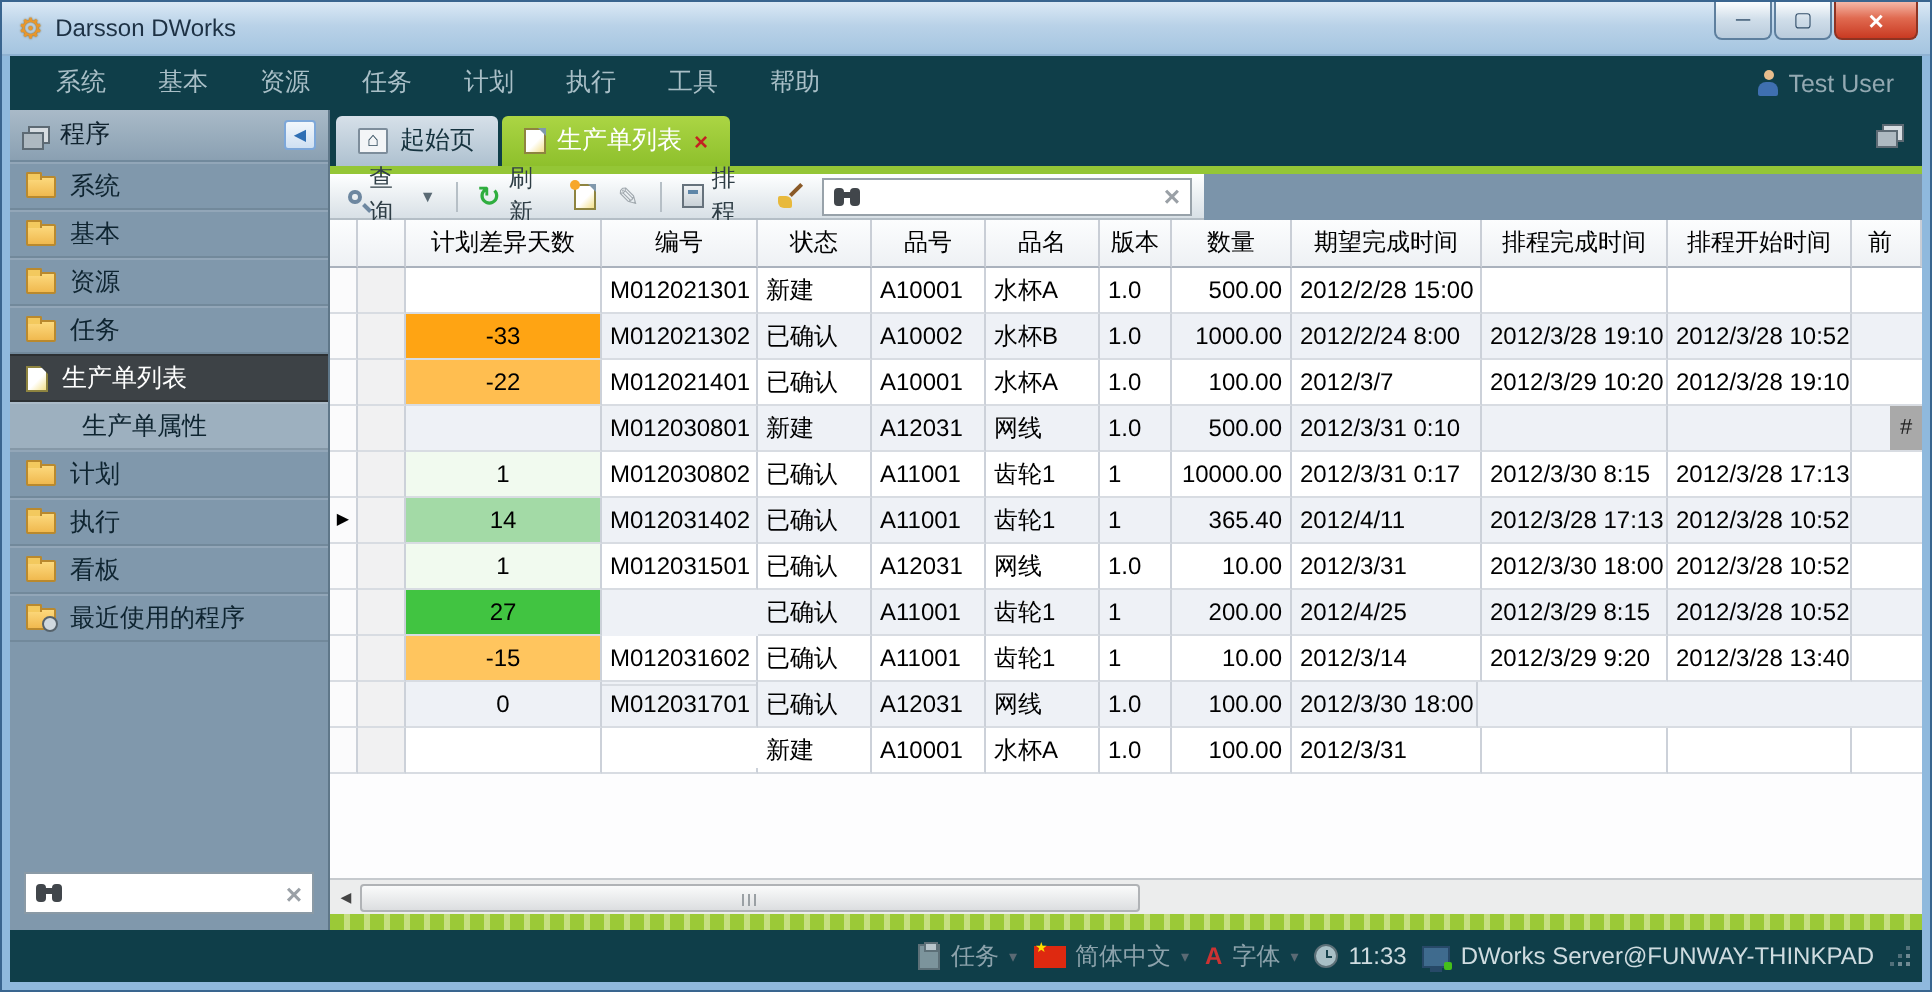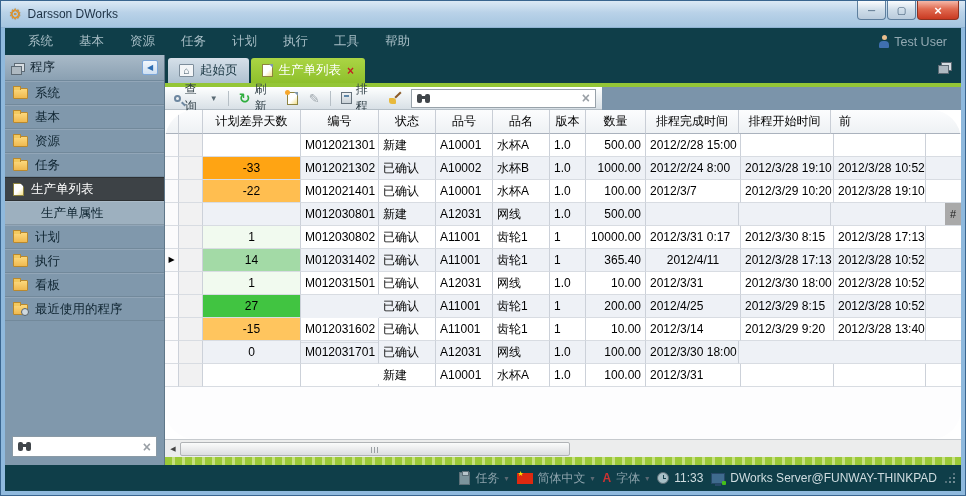--- a/index.html
+++ b/index.html
@@ -110,21 +110,21 @@
   .icon-calc:before { content:""; position:absolute; inset:2px 2px auto 2px; height:2px; background:#5e86a8; }
   .icon-broom { width:14px; height:14px; position:relative; }
   .icon-broom:before { content:""; position:absolute; width:8px; height:2px; background:#8a5a28;
                        transform:rotate(-45deg); left:5px; top:3px; }
   .icon-broom:after { content:""; position:absolute; width:7px; height:6px; background:#e8b93c;
                       left:0; top:7px; border-radius:1px 3px 1px 3px; }
   .tsearch { flex:1; height:19px; background:#fff; border:1px solid #98a2aa; display:flex;
              align-items:center; padding:0 5px; gap:5px; }
   .tsearch input { flex:1; border:none; outline:none; font-size:11px; min-width:0; }
   
-  .grid { flex:1; background:#fdfdfe; overflow:hidden; position:relative; font-size:12px;border-radius:30px; }
+  .grid { flex:1; background:#fdfdfe; overflow:hidden; position:relative; font-size:12px; }
   .grid-header { display:flex; height:24px; }
   .hcell { background:linear-gradient(#fcfdfe,#eef1f4); border-right:1px solid #c9ced6;
            border-bottom:1px solid #aab2bd; color:#000; text-align:center; line-height:23px;
            flex:none; overflow:hidden; white-space:nowrap; }
   .hcell.m { width:14px; } .hcell.g { width:24px; } .hcell.ex { flex:1; text-align:left; padding-left:8px; }
   .grow { display:flex; height:23px; background:#fff; }
   .grow.alt { background:#eef1f6; }
   .cell { border-right:1px solid #ccd1d9; border-bottom:1px solid #d8dce2; line-height:22px;
           padding:0 4px; flex:none; overflow:hidden; white-space:nowrap; }
   .cell.m { width:14px; padding:0; background:#fbfbfc; font-size:8px; text-align:center; color:#000; }
@@ -303,20 +303,21 @@
           <div class="grid-header">
               <div class="hcell m"></div>
               <div class="hcell g"></div>
               <div class="hcell" style="width: 98px;">计划差异天数</div>
               <div class="hcell" style="width: 78px;">编号</div>
               <div class="hcell" style="width: 57px;">状态</div>
               <div class="hcell" style="width: 57px;">品号</div>
               <div class="hcell" style="width: 57px;">品名</div>
               <div class="hcell" style="width: 36px;">版本</div>
               <div class="hcell" style="width: 60px;">数量</div>
+              <div class="hcell" style="width: 95px;">期望完成时间</div>
               <div class="hcell" style="width: 93px;">排程完成时间</div>
               <div class="hcell" style="width: 92px;">排程开始时间</div>
               <div class="hcell ex">前</div>
             </div>
           <div>
               <div class="grow">
                 <div class="cell m"></div>
                 <div class="cell g"></div>
                 <div class="cell" style="width: 98px; text-align: center;"></div>
                 <div class="cell" style="width: 78px; text-align: left;">M012021301</div>
@@ -363,20 +364,21 @@
               <div class="grow alt">
                 <div class="cell m"></div>
                 <div class="cell g"></div>
                 <div class="cell" style="width: 98px; text-align: center;"></div>
                 <div class="cell" style="width: 78px; text-align: left;">M012030801</div>
                 <div class="cell" style="width: 57px; text-align: left;">新建</div>
                 <div class="cell" style="width: 57px; text-align: left;">A12031</div>
                 <div class="cell" style="width: 57px; text-align: left;">网线</div>
                 <div class="cell" style="width: 36px; text-align: left;">1.0</div>
                 <div class="cell" style="width: 60px; text-align: right;">500.00</div>
+                <div class="cell" style="width: 95px; text-align: left;">2012/3/31 0:10</div>
                 <div class="cell" style="width: 93px; text-align: left;"></div>
                 <div class="cell" style="width: 92px; text-align: left;"></div>
                 <div class="cell ex">
                   <span class="flagbox">#</span>
                 </div>
               </div>
               <div class="grow">
                 <div class="cell m"></div>
                 <div class="cell g"></div>
                 <div class="cell" style="width: 98px; text-align: center; background: rgb(241, 250, 239);">1</div>
@@ -394,21 +396,21 @@
               <div class="grow alt">
                 <div class="cell m">▶</div>
                 <div class="cell g"></div>
                 <div class="cell" style="width: 98px; text-align: center; background: rgb(163, 218, 166);">14</div>
                 <div class="cell" style="width: 78px; text-align: left;">M012031402</div>
                 <div class="cell" style="width: 57px; text-align: left;">已确认</div>
                 <div class="cell" style="width: 57px; text-align: left;">A11001</div>
                 <div class="cell" style="width: 57px; text-align: left;">齿轮1</div>
                 <div class="cell" style="width: 36px; text-align: left;">1</div>
                 <div class="cell" style="width: 60px; text-align: right;">365.40</div>
-                <div class="cell" style="width: 95px; text-align: center;">2012/4/11</div>
+                <div class="cell" style="width: 95px; text-align: left;">2012/4/11</div>
                 <div class="cell" style="width: 93px; text-align: left;">2012/3/28 17:13</div>
                 <div class="cell" style="width: 92px; text-align: left;">2012/3/28 10:52</div>
                 <div class="cell ex"></div>
               </div>
               <div class="grow">
                 <div class="cell m"></div>
                 <div class="cell g"></div>
                 <div class="cell" style="width: 98px; text-align: center; background: rgb(241, 250, 239);">1</div>
                 <div class="cell" style="width: 78px; text-align: left;">M012031501</div>
                 <div class="cell" style="width: 57px; text-align: left;">已确认</div>

